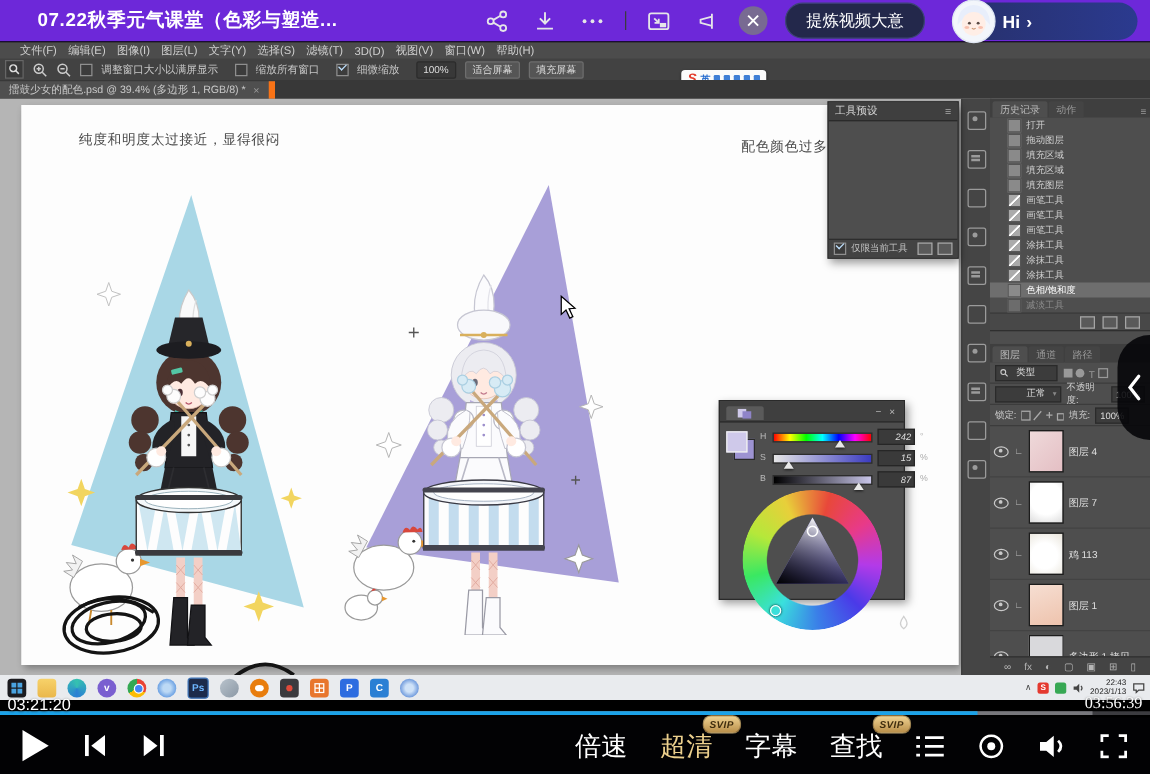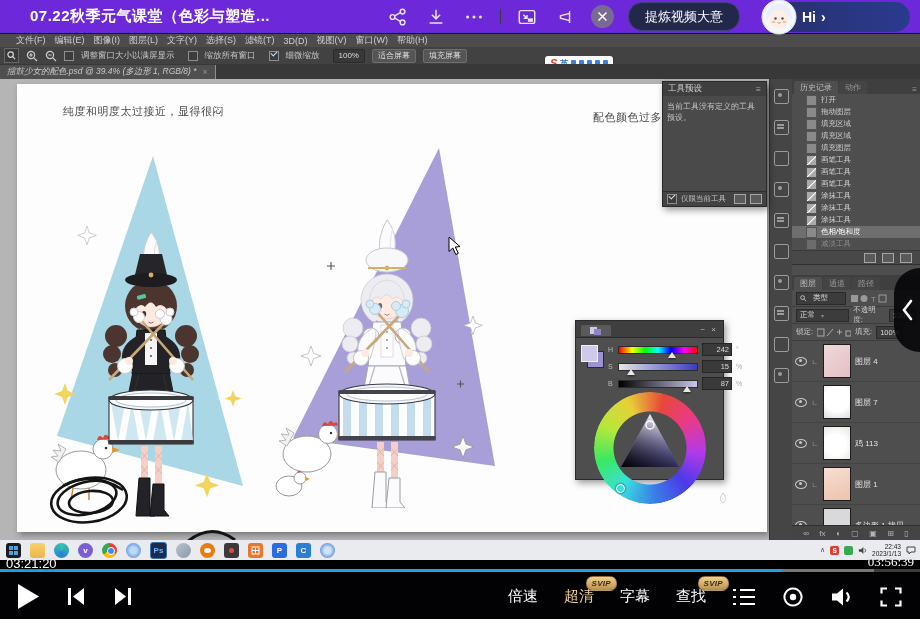--- a/index.html
+++ b/index.html
@@ -30,40 +30,40 @@
   .cb{width:8px;height:8px;border:1px solid #8f8f8f;background:#3c3c3c;display:inline-block;position:relative;flex:none;}
   .cb.on::after{content:"";position:absolute;left:1px;top:-1px;width:5px;height:3px;border-left:1.5px solid #bfe1ff;border-bottom:1.5px solid #bfe1ff;transform:rotate(-45deg);}
   .toolbox{width:13px;height:13px;background:#3a3a3a;border:1px solid #666;display:flex;align-items:center;justify-content:center;}
   .ime{position:absolute;left:545px;top:9px;height:14px;background:#fbfbfb;border-radius:3px;
        display:flex;align-items:center;gap:3px;padding:0 5px;box-shadow:0 1px 2px #0007;}
   .ime-s{color:#e43c2c;font-weight:900;font-style:italic;font-size:11px;line-height:11px;}
   .ime-m{color:#2a6fd0;font-size:8px;font-weight:700;}
   .ime-sq{width:5px;height:6px;background:#3f7fd6;display:inline-block;border-radius:1px;}
   .ps-tabbar{position:absolute;top:30px;left:0;right:0;height:15px;background:#383838;display:flex;align-items:flex-end;}
   .doc-tab{background:#4f4f4f;height:14px;display:flex;align-items:center;gap:6px;padding:0 7px;
-           font-size:8.5px;color:#c9c9c9;border-right:1px solid #f97316;font-style:italic;}
+           font-size:8.5px;color:#c9c9c9;border-right:5px solid #f97316;}
   .ps-main{position:absolute;top:45px;left:0;right:0;height:461px;background:#b5b5b5;overflow:hidden;}
   .canvas{position:absolute;left:17px;top:5px;width:750px;height:448px;background:#fdfdfd;box-shadow:2px 3px 6px #00000055;overflow:hidden;}
   .ann{position:absolute;font-size:11px;color:#4b4b4b;letter-spacing:.5px;white-space:nowrap;}
   
   .panel{position:absolute;background:#4e4e4e;border:1px solid #2a2a2a;box-shadow:2px 3px 7px #00000066;z-index:5;}
   .panel-h{height:14px;background:#3f3f3f;display:flex;align-items:center;padding:0 5px;font-size:8.5px;color:#d6d6d6;border-bottom:1px solid #2a2a2a;}
   .tp-body{position:absolute;top:14px;left:0;right:0;bottom:14px;background:#4a4a4a;padding:5px 4px;font-size:8px;color:#c3c3c3;}
   .tp-foot{position:absolute;bottom:0;left:0;right:0;height:14px;background:#434343;border-top:1px solid #2d2d2d;
            display:flex;align-items:center;gap:4px;padding:0 4px;font-size:7.5px;color:#c3c3c3;}
   
   .cw-tab{width:30px;height:11px;background:#5a5a5a;border-radius:2px 2px 0 0;margin-top:3px;display:flex;align-items:center;justify-content:center;}
   .slider-row{display:flex;align-items:center;gap:4px;height:15px;}
   .slider{position:relative;width:78px;height:6px;border:1px solid #2c2c2c;flex:none;}
   .sl-h{background:linear-gradient(90deg,#f00,#ff0,#0f0,#0ff,#00f,#f0f,#f00);}
   .sl-s{background:linear-gradient(90deg,#e6e6e6,#3b3bc0);}
   .sl-b{background:linear-gradient(90deg,#000,#c9c6ea);}
   .sl-thumb{position:absolute;top:5px;width:0;height:0;border-left:4px solid transparent;border-right:4px solid transparent;border-bottom:6px solid #e8e8e8;filter:drop-shadow(0 1px 1px #0009);}
   .sl-val{width:26px;height:11px;background:#3a3a3a;border:1px solid #262626;color:#ddd;font-size:7.5px;
-          display:flex;align-items:center;justify-content:flex-end;padding-right:2px;}
+          display:flex;align-items:center;justify-content:flex-end;padding-right:2px;font-style:italic;}
   .sl-unit{font-size:7px;color:#aaa;width:8px;}
   .wheel{position:relative;width:112px;height:112px;margin:4px auto 0;}
   .ring{position:absolute;inset:0;border-radius:50%;
         background:conic-gradient(from 15deg,#e8483a,#e83a88,#b33ae8,#4a3ae8,#3a7fe8,#3ae0dd,#3ae862,#b5e83a,#e8cf3a,#e8483a);
         -webkit-mask:radial-gradient(circle,transparent 36px,#000 37px);
         mask:radial-gradient(circle,transparent 36px,#000 37px);}
   .ring-mark{position:absolute;width:7px;height:7px;border:1.5px solid #fff;border-radius:50%;box-shadow:0 0 2px #000;}
   
   .dock{position:absolute;right:0;top:0;bottom:0;width:150px;background:#4a4a4a;border-left:1px solid #333;}
   .dock-strip{position:absolute;left:0;top:0;bottom:0;width:22px;background:#454545;border-right:1px solid #333;
@@ -102,21 +102,21 @@
                border-radius:42px 0 0 42px;z-index:30;display:flex;align-items:center;justify-content:center;cursor:pointer;}
   .cursor{position:absolute;left:448px;top:236px;z-index:25;}
   .time-cur{position:absolute;left:6px;top:556px;color:#fff;font-size:13px;z-index:32;text-shadow:0 1px 2px #000;}
   .time-dur{position:absolute;right:6px;top:554px;color:#fff;font-size:13px;z-index:32;text-shadow:0 1px 2px #000;font-family:Liberation Serif, serif;}
   .progress{position:absolute;left:0;top:569px;width:920px;height:3px;background:#3c3c40;z-index:31;cursor:pointer;}
   .prog-buf{position:absolute;left:0;top:0;height:3px;width:95%;background:#77777c;}
   .prog-play{position:absolute;left:0;top:0;height:3px;width:85%;background:#1ba2e8;}
   .controls{position:absolute;left:0;top:574px;width:920px;height:45px;background:#020204;display:flex;align-items:center;z-index:32;}
   .c-left{display:flex;align-items:center;gap:27px;margin-left:16px;}
   .c-right{margin-left:auto;display:flex;align-items:center;gap:26px;margin-right:18px;}
-  .c-label{color:#fff;font-size:15px;cursor:pointer;}
+  .c-label{color:#fff;font-size:21px;cursor:pointer;}
   .c-label.gold{color:#ecd08d;}
   .vipwrap{position:relative;}
   .svip{position:absolute;top:-11px;right:-23px;height:13px;padding:0 5px;border-radius:7px;
         background:linear-gradient(180deg,#efd292,#b98f4a);color:#3e2c0e;font-size:8px;font-weight:800;font-style:italic;
         display:flex;align-items:center;letter-spacing:.3px;border:1px solid #00000044;}
   .cbtn{cursor:pointer;display:flex;align-items:center;}
 </style>
 </head>
 <body>
 
@@ -443,21 +443,20 @@
 
       <svg style="position:absolute;left:185px;top:450px;z-index:4" width="52" height="14" viewBox="0 0 52 14">
         <path d="M2,13 Q26,-7 50,11" fill="none" stroke="#141414" stroke-width="3"></path>
       </svg>
 
       <div class="panel" style="left:662px;top:2px;width:103px;height:124px">
         <div class="panel-h">
           <span>工具预设</span>
           <span style="margin-left:auto;color:#aaa">≡</span>
         </div>
-        <div class="tp-body">当前工具没有定义的工具预设。</div>
         <div class="tp-foot">
           <span class="cb on"></span>
           <span>仅限当前工具</span>
           <span style="margin-left:auto;display:flex;gap:4px">
             <span class="ficon"></span>
             <span class="ficon"></span>
           </span>
         </div>
       </div>
 
@@ -621,21 +620,21 @@
                 <span>类型</span>
               </span>
               <svg width="40" height="9" viewBox="0 0 40 9">
                 <rect x="1" y="1" width="7" height="7" fill="#999"></rect>
                   <circle cx="14" cy="4.5" r="3.5" fill="#999"></circle>
                 <text x="21" y="8" font-size="8" fill="#999">T</text>
                   <rect x="29" y="1" width="7" height="7" fill="none" stroke="#999"></rect>
               </svg>
             </div>
             <div class="lhead">
-              <span class="sel-box" style="width:46px;justify-content:flex-start">
+              <span class="sel-box" style="width:46px;justify-content:flex-end">
                 <span>正常</span>
                   <span style="color:#888;font-size:6px">▾</span>
               </span>
               <span>不透明度:</span>
               <span class="sel-box">100%</span>
             </div>
             <div class="lhead">
               <span>锁定:</span>
               <svg width="34" height="9" viewBox="0 0 34 9">
                 <rect x="0" y="1" width="7" height="7" fill="none" stroke="#aaa"></rect>

